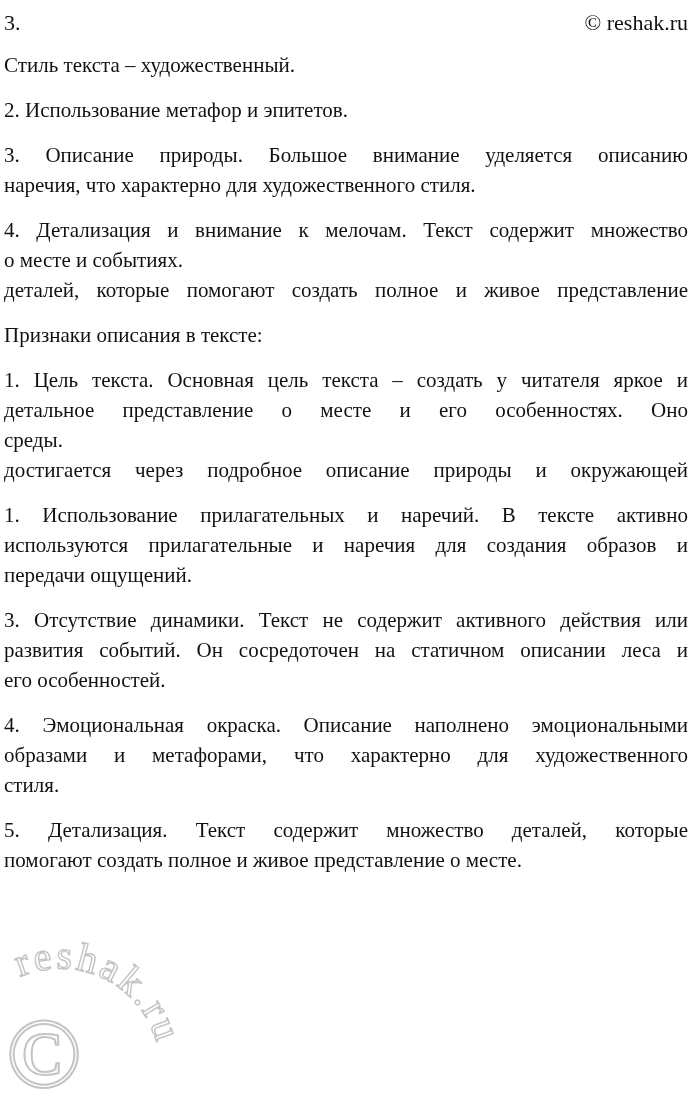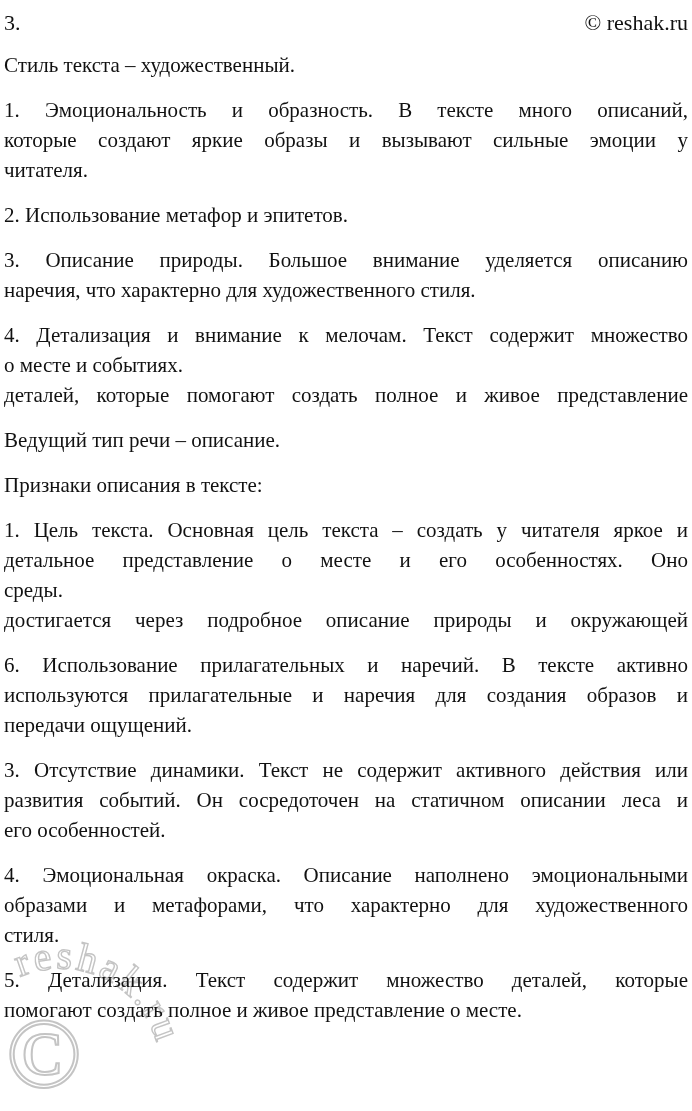--- a/index.html
+++ b/index.html
@@ -64,58 +64,50 @@
   <div class="doc-header">
     <span>3.</span>
     <span>© reshak.ru</span>
   </div>
 
   <p class="block">
     <span class="ln">Стиль текста – художественный.</span>
   </p>
 
 
-  <p class="block">
-    <span class="ln j">1. Эмоциональность и образность. В тексте много описаний,</span>
-    <span class="ln j">которые создают яркие образы и вызывают сильные эмоции у</span>
-    <span class="ln">читателя.</span>
-  </p>
 
   <p class="block">
     <span class="ln">2. Использование метафор и эпитетов.</span>
   </p>
 
   <p class="block">
     <span class="ln j">3. Описание природы. Большое внимание уделяется описанию</span>
     <span class="ln">наречия, что характерно для художественного стиля.</span>
   </p>
 
   <p class="block">
     <span class="ln j">4. Детализация и внимание к мелочам. Текст содержит множество</span>
     <span class="ln">о месте и событиях.</span>
     <span class="ln j">деталей, которые помогают создать полное и живое представление</span>
   </p>
 
-  <p class="block">
-    <span class="ln">Ведущий тип речи – описание.</span>
-  </p>
 
   <p class="block">
     <span class="ln">Признаки описания в тексте:</span>
   </p>
 
   <p class="block">
     <span class="ln j">1. Цель текста. Основная цель текста – создать у читателя яркое и</span>
     <span class="ln j">детальное представление о месте и его особенностях. Оно</span>
     <span class="ln">среды.</span>
     <span class="ln j">достигается через подробное описание природы и окружающей</span>
   </p>
 
   <p class="block">
-    <span class="ln j">6. Использование прилагательных и наречий. В тексте активно</span>
+    <span class="ln j">1. Использование прилагательных и наречий. В тексте активно</span>
     <span class="ln j">используются прилагательные и наречия для создания образов и</span>
     <span class="ln">передачи ощущений.</span>
   </p>
 
   <p class="block">
     <span class="ln j">3. Отсутствие динамики. Текст не содержит активного действия или</span>
     <span class="ln j">развития событий. Он сосредоточен на статичном описании леса и</span>
     <span class="ln">его особенностей.</span>
   </p>
 

